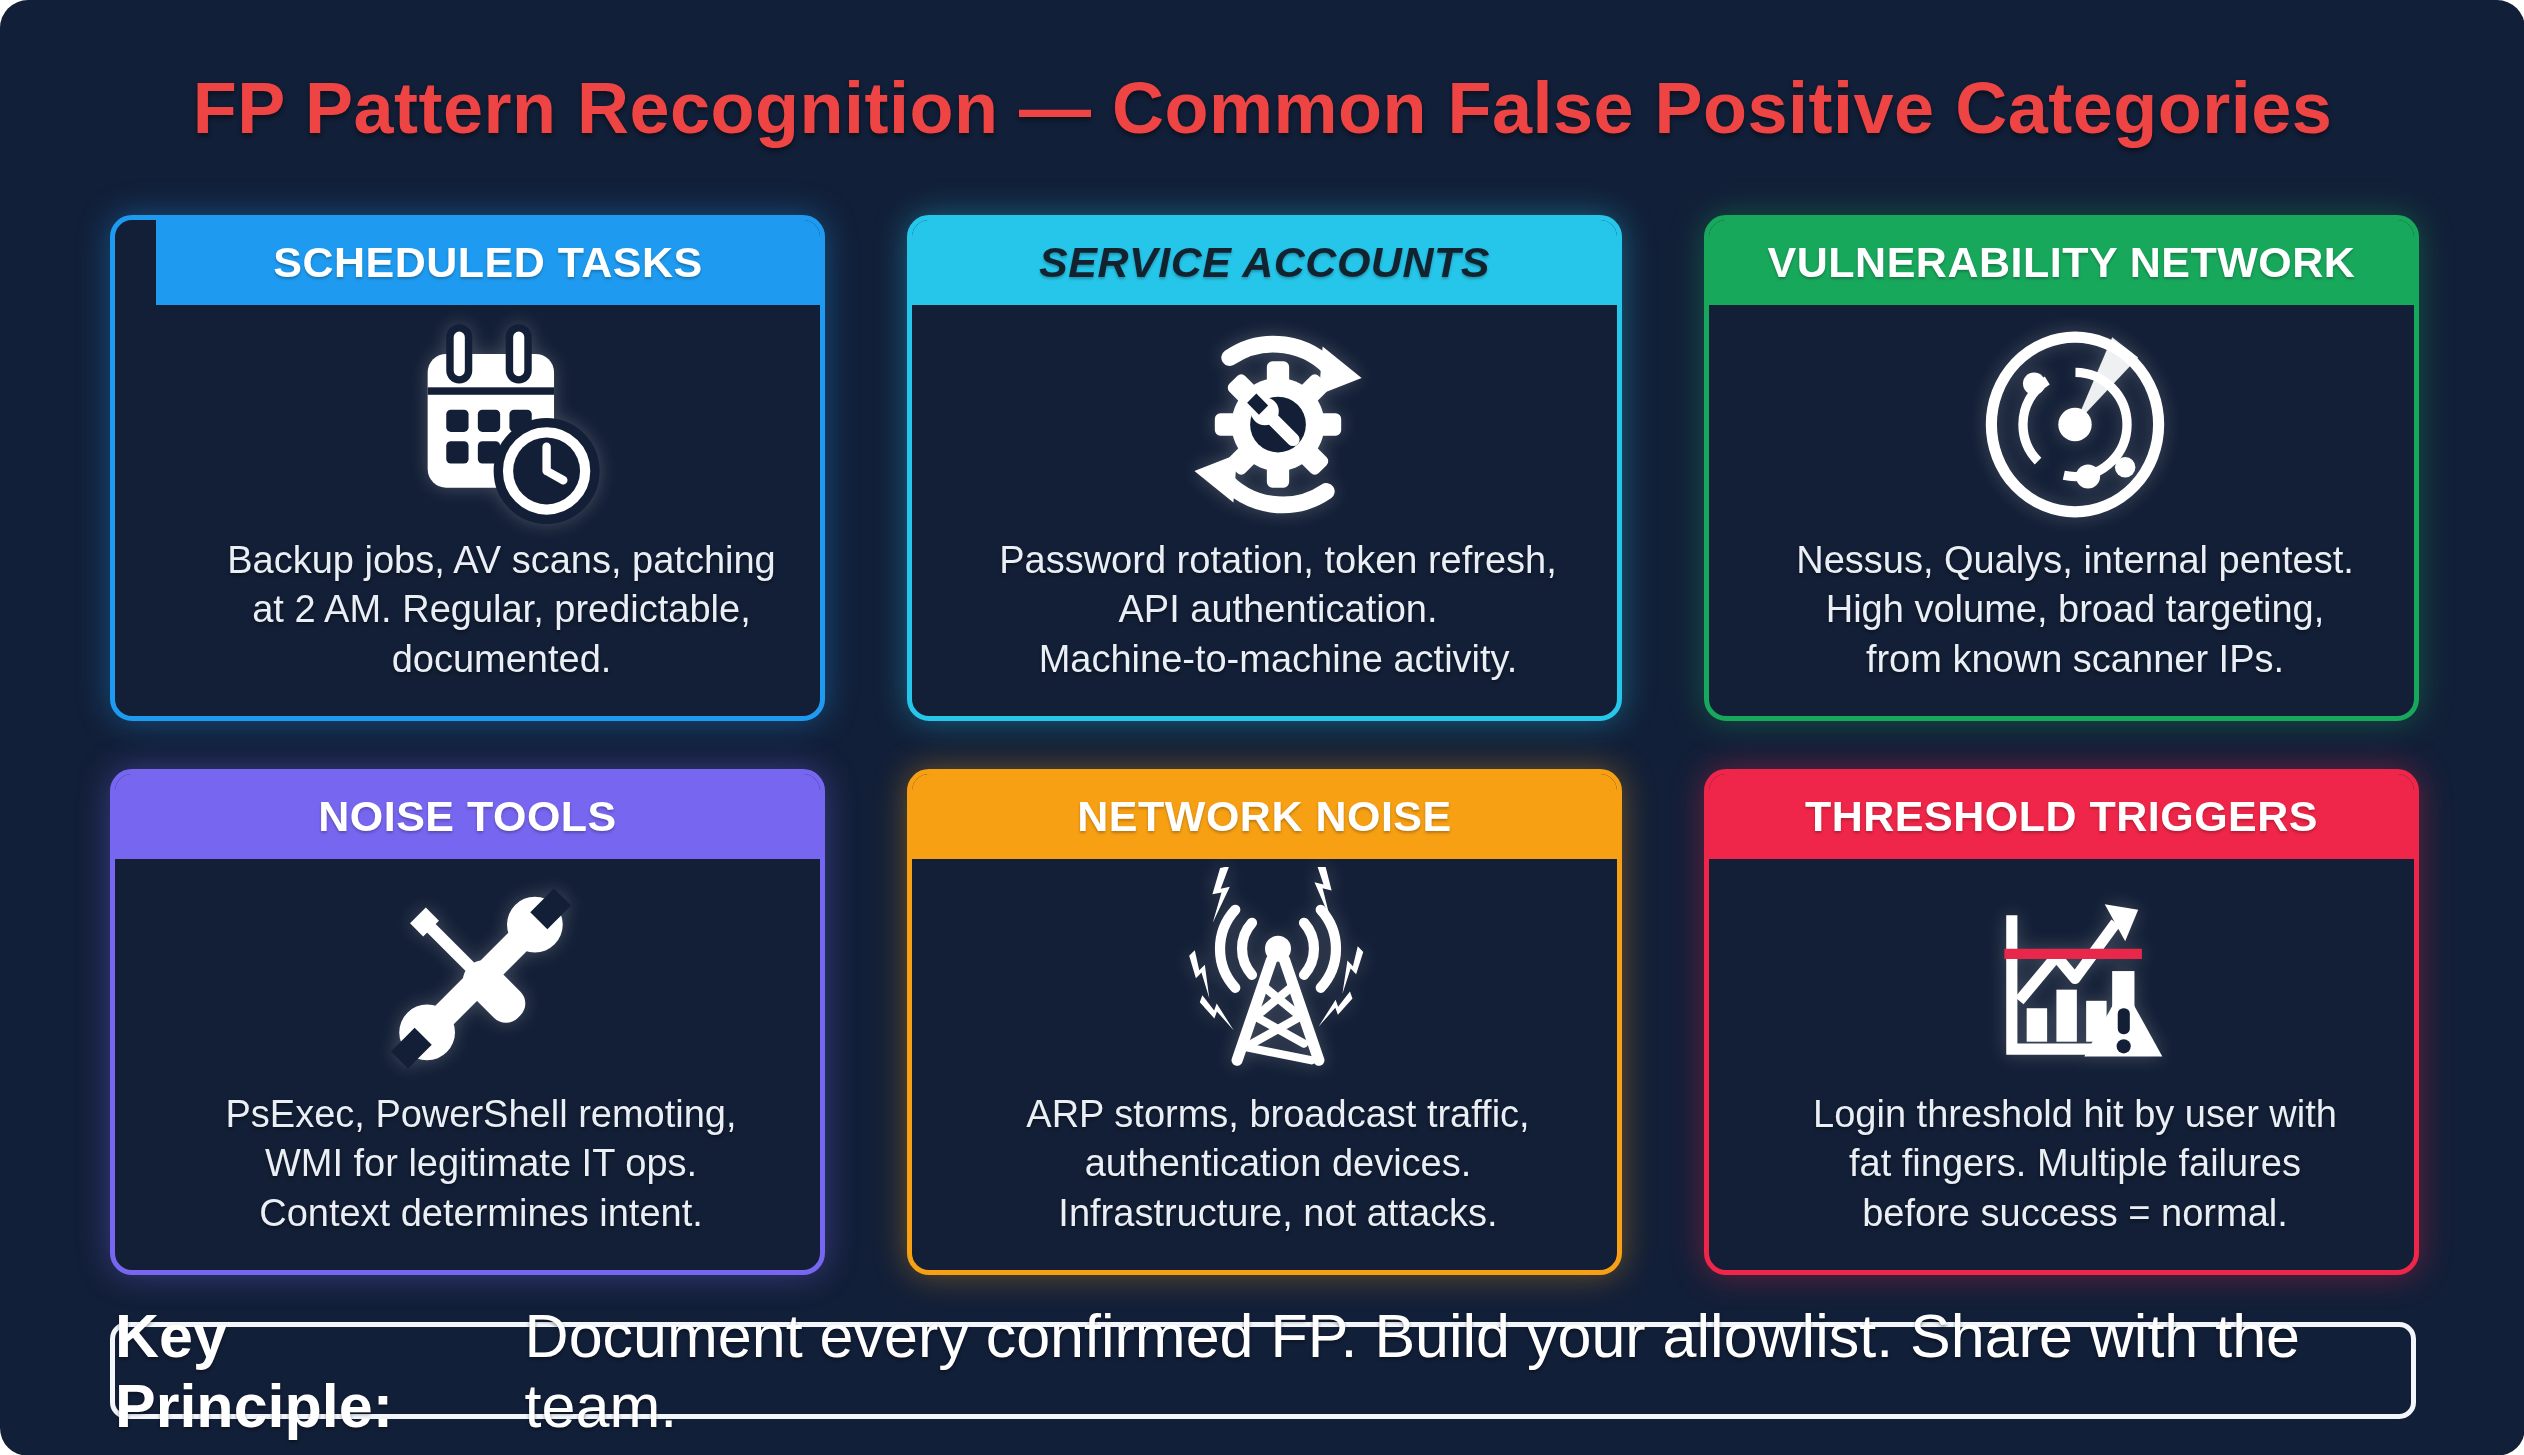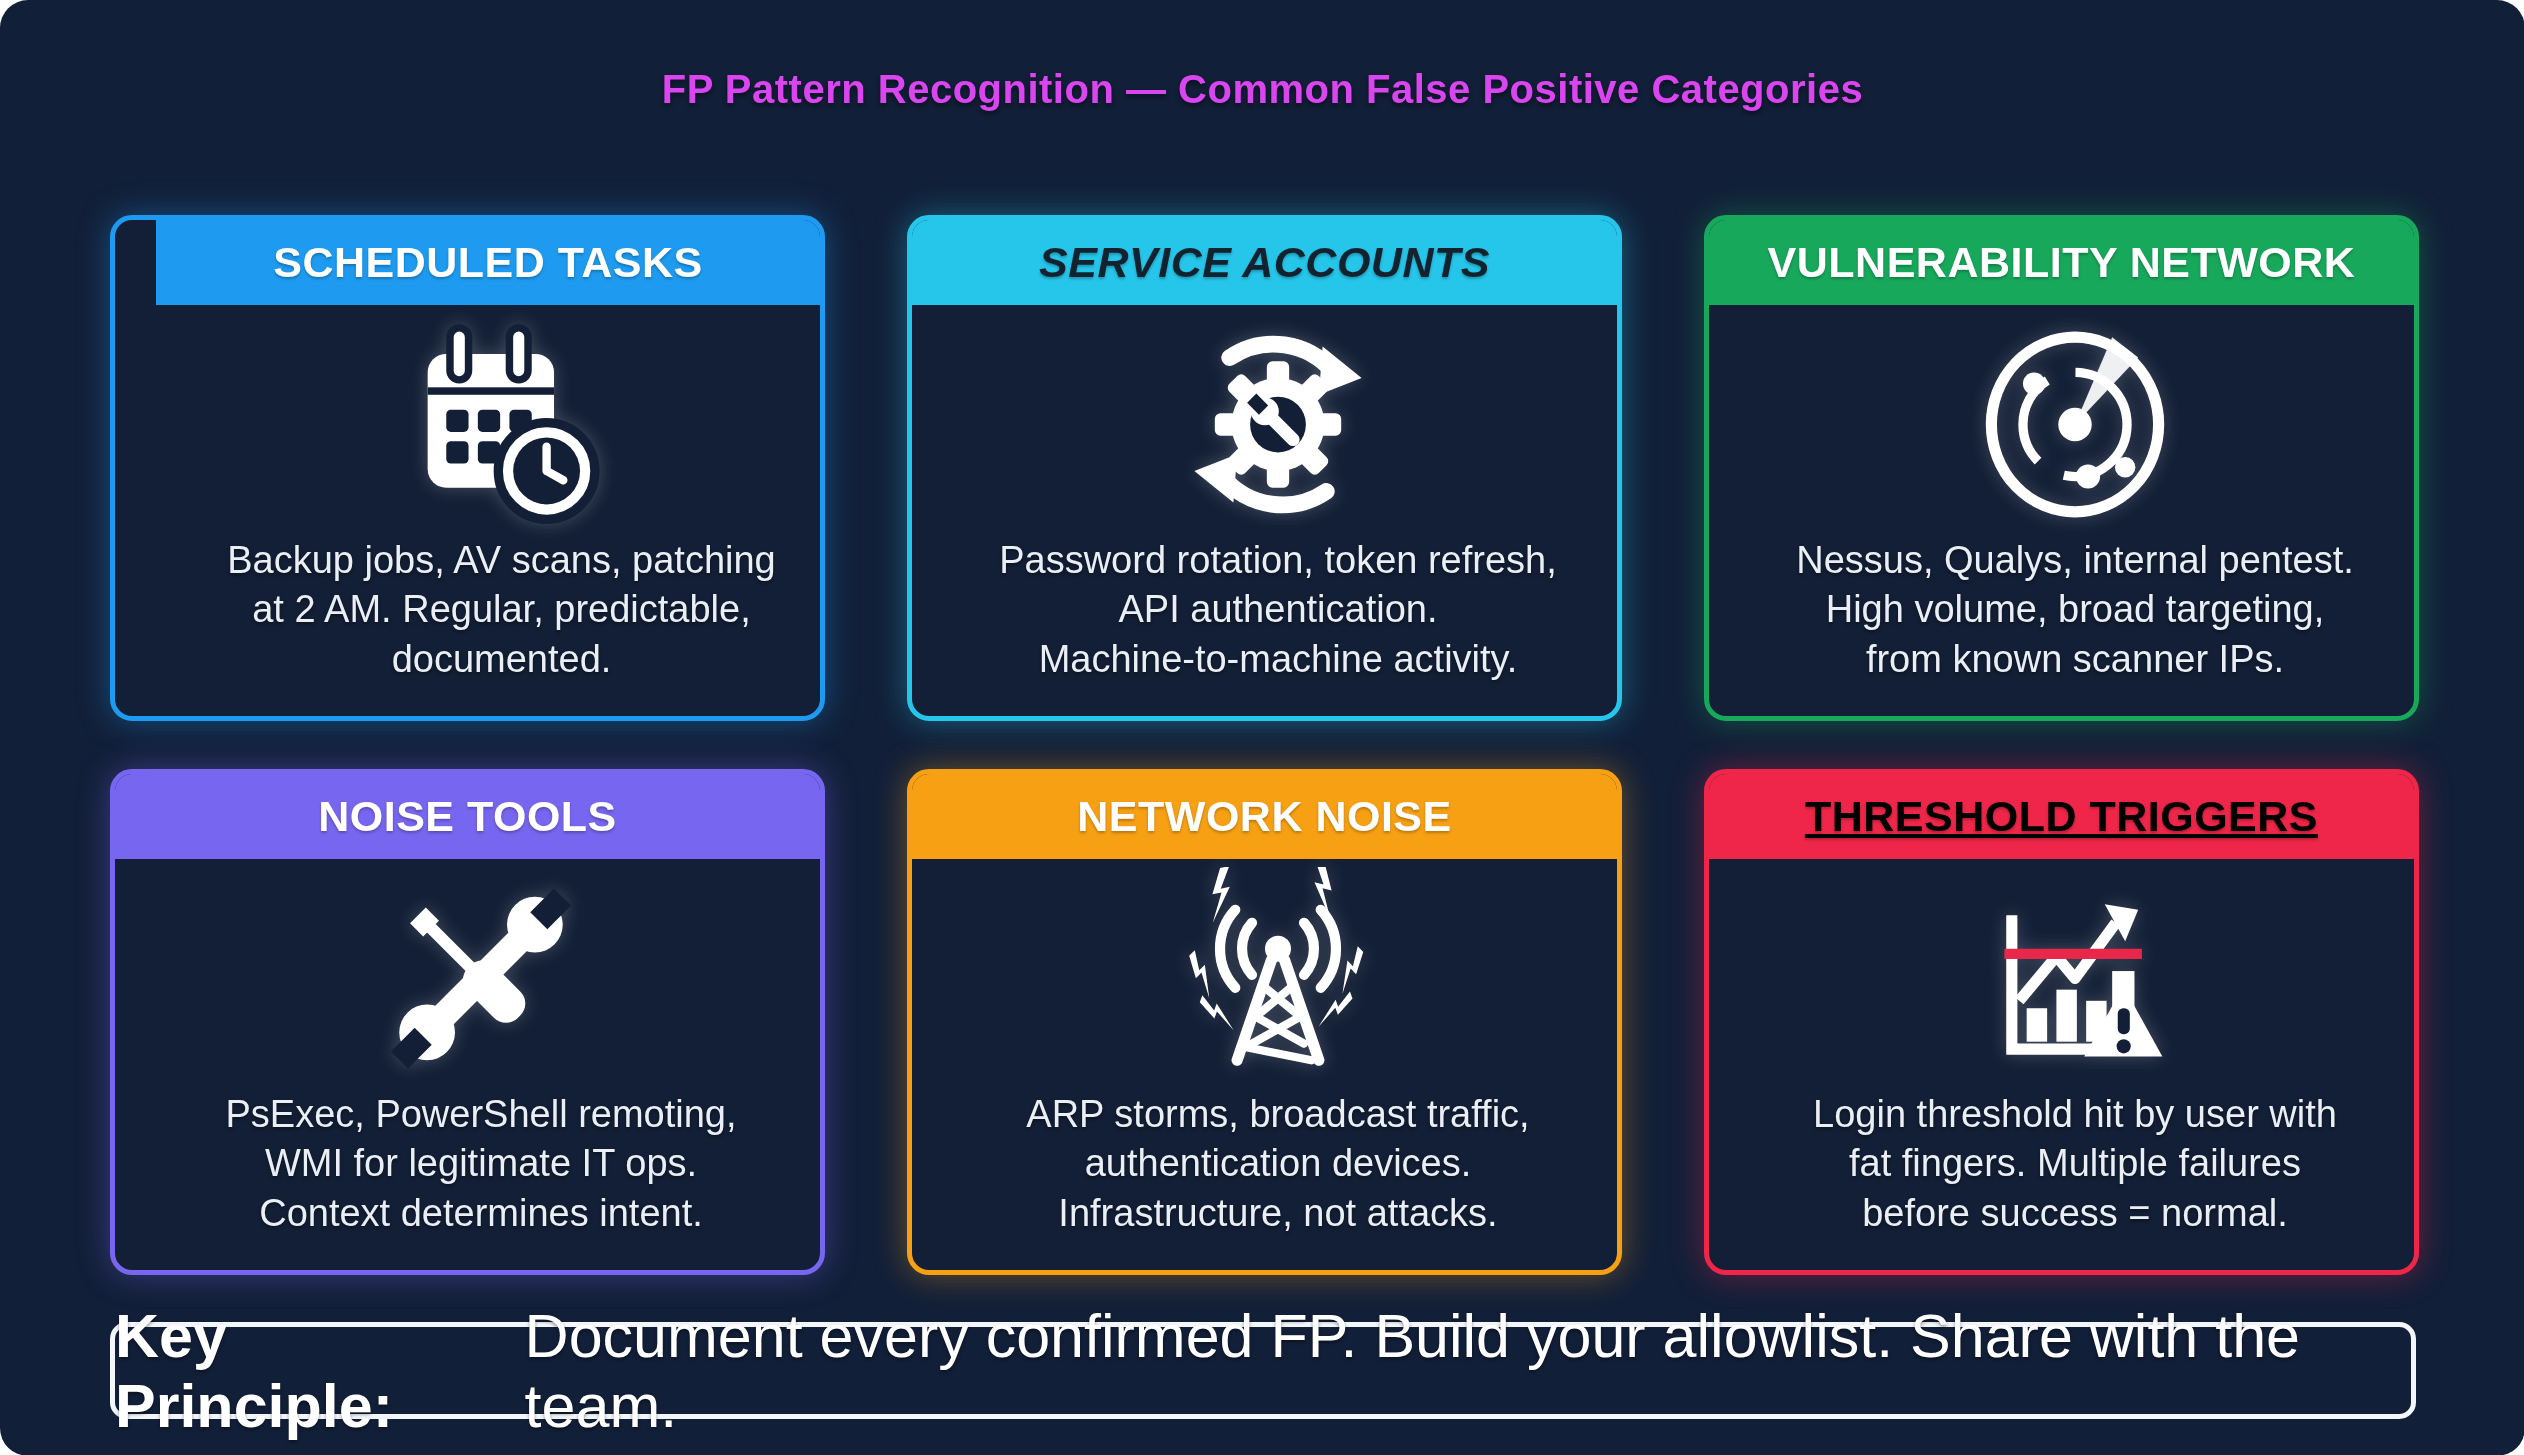--- a/index.html
+++ b/index.html
@@ -1,19 +1,19 @@
 <!DOCTYPE html>
 <html style="font-size:15px"><head>
 <meta charset="utf-8">
 <style>
   html,body{margin:0;padding:0;background:#ffffff;}
   body{width:2525px;height:1456px;overflow:hidden;font-family:"Liberation Sans",sans-serif;}
   .panel{position:relative;width:2525px;height:1456px;background:#121F38;border-radius:28px;overflow:hidden;}
-  .title{position:absolute;top:67px;left:0;width:100%;text-align:center;color:#d946ef;
-         font-size:40px;font-weight:bold;letter-spacing:0.5px;text-shadow:0 2.8px 5.6px rgba(0,0,0,0.45);}
+  .title{position:absolute;top:67px;left:0;width:100%;text-align:center;color:#ef4444;
+         font-size:72px;font-weight:bold;letter-spacing:0.5px;text-shadow:0 2.8px 5.6px rgba(0,0,0,0.45);}
   .grid{position:absolute;left:110px;top:215px;display:grid;
         grid-template-columns:repeat(3,715px);grid-template-rows:506px 506px;
         column-gap:82px;row-gap:48px;}
   .card{position:relative;background:#131F36;border:5.6px solid var(--accent,#888);
         border-radius:22px;box-sizing:border-box;display:flex;flex-direction:column;overflow:hidden;}
   .card-header{height:85px;flex:0 0 85px;background:var(--accent,#888);display:flex;
         align-items:center;justify-content:center;font-size:43px;font-weight:bold;
         letter-spacing:0.5px;text-shadow:0 1.9px 2.8px rgba(0,0,0,0.25);}
   .card-body{flex:1;display:flex;flex-direction:column;align-items:center;justify-content:space-between;margin-left:27px;}
   .icon-wrap{flex:1;display:flex;align-items:center;justify-content:center;padding-top:7.4px;}
@@ -162,21 +162,21 @@
             <use href="#bolt" fill="#fff" transform="translate(102,76) rotate(70) scale(-0.8,0.8)"></use>
           </svg>
         </div>
         <div class="card-desc">ARP storms, broadcast traffic,
 authentication devices.
 Infrastructure, not attacks.</div>
       </div>
     </div>
 
     <div class="card" style="--accent: #EF2649; box-shadow: rgba(239, 38, 73, 0.4) 0px 0px 33px;">
-      <div class="card-header" style="color: #000000; text-decoration: underline;">THRESHOLD TRIGGERS</div>
+      <div class="card-header" style="color: #ffffff;">THRESHOLD TRIGGERS</div>
       <div class="card-body">
         <div class="icon-wrap">
           <svg width="232" height="223" viewBox="0 0 120 120">
             <path d="M26 26 L26 98 L90 98" stroke="#fff" stroke-width="6" fill="none"></path>
             <rect x="34" y="76" width="11" height="18" fill="#fff"></rect>
             <rect x="50" y="66" width="11" height="28" fill="#fff"></rect>
             <rect x="66" y="72" width="11" height="22" fill="#fff"></rect>
             <rect x="80" y="56" width="12" height="38" fill="#fff"></rect>
             <path d="M30 72 L50 48 L60 60 L82 30" stroke="#fff" stroke-width="6" fill="none" stroke-linejoin="round"></path>
             <polygon points="76,20 94,23 87,40" fill="#fff"></polygon>

